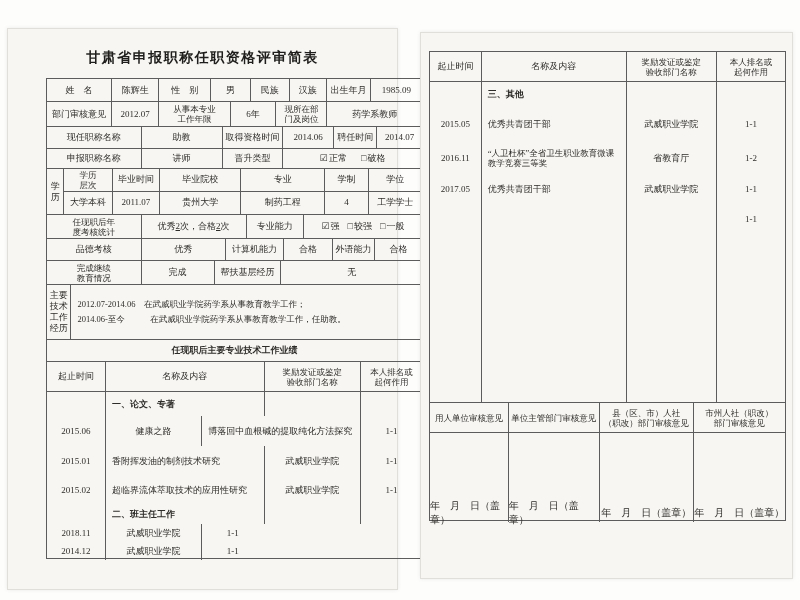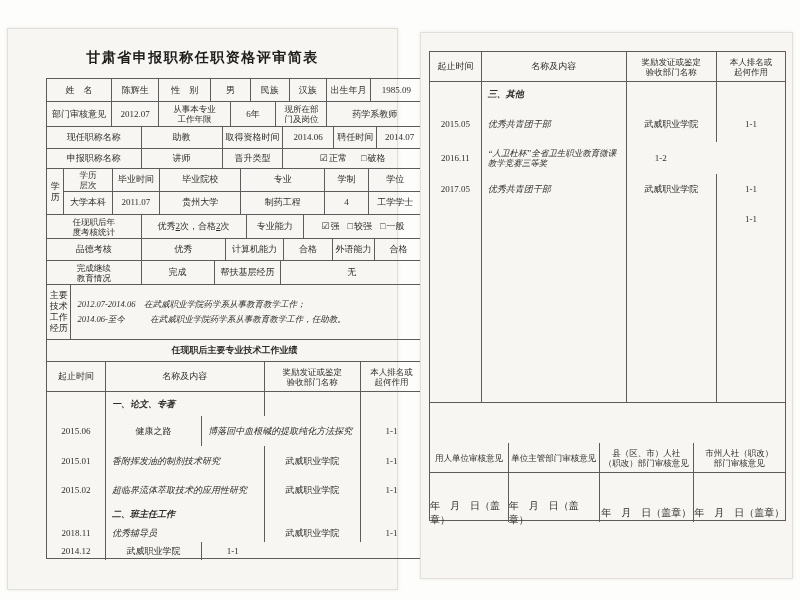--- a/index.html
+++ b/index.html
@@ -37,21 +37,21 @@
   .tr.nb { border-bottom:none; }
   .td {
     display:flex; align-items:center; justify-content:center;
     border-right:1px solid #5c5c5c;
     font-size:9px; line-height:11px;
     text-align:center;
     overflow:hidden;
     padding:0 2px;
   }
   .td.last { border-right:none; }
-  .td.left { justify-content:flex-start; text-align:left; padding-left:6px;font-style:italic; }
+  .td.left { justify-content:flex-start; text-align:left; padding-left:6px; }
   .pre { white-space:pre-line; }
   .sm { font-size:8.5px; line-height:10px;text-align:center; }
   .bold { font-weight:bold; }
   .u { text-decoration:underline; }
 
   .split { display:flex; width:100%; }
   .split .stack { display:flex; flex-direction:column; flex:1; }
 
   .optrow { display:flex; gap:14px; align-items:center; justify-content:center; }
   .optrow.tight { gap:8px; }
@@ -61,21 +61,20 @@
   .c-a1{width:15.7%;} .c-a2{width:42.3%;} .c-a3{width:25.7%;} .c-a4{width:16.3%;}
   
   .c-b1{width:14.6%;} .c-b2{width:40.8%;} .c-b3{width:25.4%;} .c-b4{width:19.2%;}
   
   .c-s1{width:22.2%;} .c-s2{width:25.6%;} .c-s3{width:26.5%;} .c-s4{width:25.7%;}
 
   .sign-wrap { display:flex; width:100%; height:120px; border-top:1px solid #5c5c5c; }
   .sign-col {
     display:flex; flex-direction:column;
     border-right:1px solid #5c5c5c;
-    margin-top:40px;
   }
   .sign-col.last { border-right:none; }
   .sign-head {
     height:30px; display:flex; align-items:center; justify-content:center;
     border-bottom:1px solid #5c5c5c;
     font-size:8.5px; line-height:10px; white-space:pre-line; text-align:center;
     padding:0 2px;
   }
   .sign-date {
     margin-top:auto;
@@ -265,21 +264,20 @@
         <div class="td c-a4 last">1-1</div>
       </div>
       <div class="tr nb" style="height:20px">
         <div class="td c-a1"></div>
         <div class="td c-a2 left bold">二、班主任工作</div>
         <div class="td c-a3"></div>
         <div class="td c-a4 last"></div>
       </div>
       <div class="tr nb" style="height:18px">
         <div class="td c-a1">2018.11</div>
-        <div class="td c-a2 left">优秀辅导员</div>
         <div class="td c-a3">武威职业学院</div>
         <div class="td c-a4 last">1-1</div>
       </div>
       <div class="tr nb" style="height:18px">
         <div class="td c-a1">2014.12</div>
         <div class="td c-a3">武威职业学院</div>
         <div class="td c-a4 last">1-1</div>
       </div>
 
     </div>
@@ -306,20 +304,21 @@
       <div class="tr nb" style="height:35px">
         <div class="td c-b1">2015.05</div>
         <div class="td c-b2 left">优秀共青团干部</div>
         <div class="td c-b3">武威职业学院</div>
         <div class="td c-b4 last">1-1</div>
       </div>
       <div class="tr nb" style="height:32px">
         <div class="td c-b1">2016.11</div>
         <div class="td c-b2 left pre sm">“人卫杜杯”全省卫生职业教育微课
 教学竞赛三等奖</div>
+        <div class="td c-b3">省教育厅</div>
         <div class="td c-b4 last">1-2</div>
       </div>
       <div class="tr nb" style="height:30px">
         <div class="td c-b1">2017.05</div>
         <div class="td c-b2 left">优秀共青团干部</div>
         <div class="td c-b3">武威职业学院</div>
         <div class="td c-b4 last">1-1</div>
       </div>
       <div class="tr nb" style="height:30px">
         <div class="td c-b1"></div>

